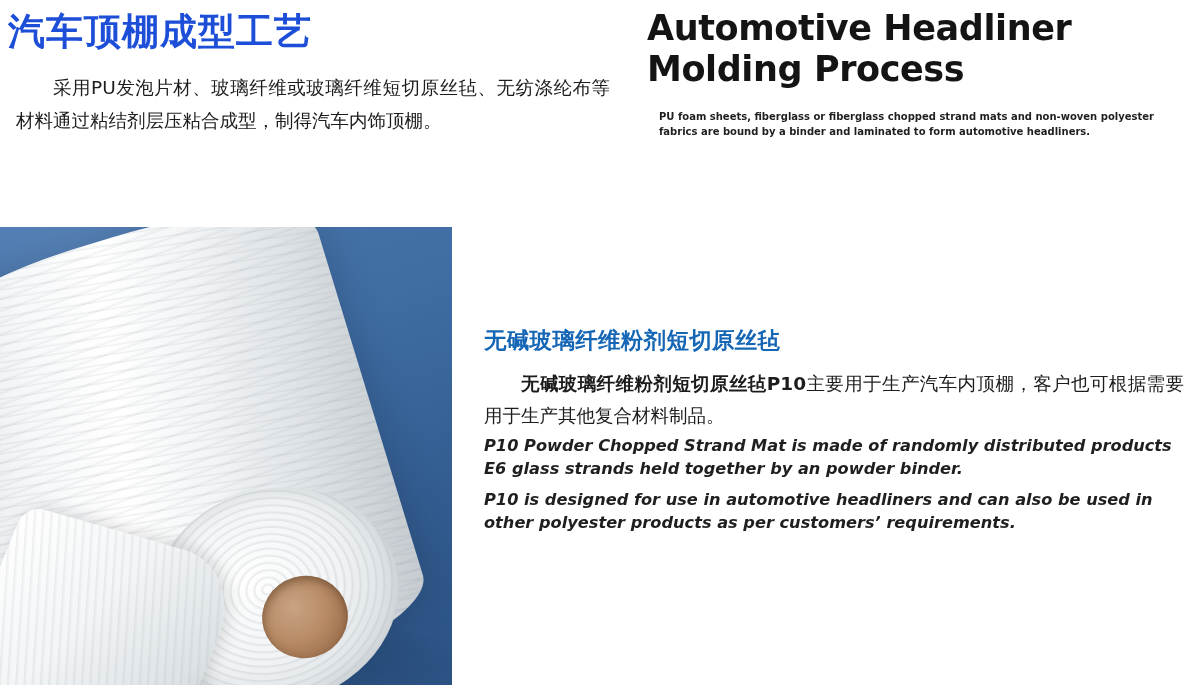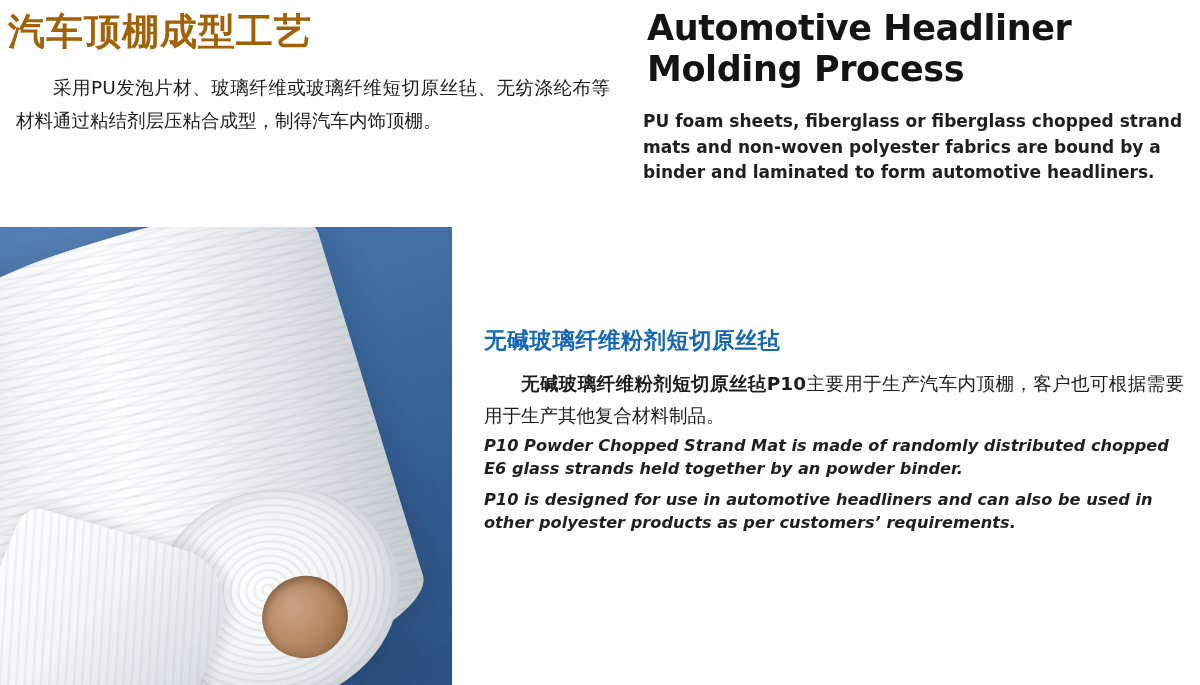--- a/index.html
+++ b/index.html
@@ -27,21 +27,21 @@
     position: absolute;
     left: 8px;
     top: 10px;
     width: 610px;
   }
   .cn-title {
     font-family: "DejaVu Sans", "Liberation Sans", sans-serif;
     font-size: 37px;
     font-weight: bold;
     letter-spacing: 1px;
-    color: #a16207;
+    color: #1d4ed8;
     line-height: 1.2;
     margin: 0 0 18px 0;
   }
   .cn-para {
     font-family: "DejaVu Sans", "Liberation Sans", sans-serif;
     font-size: 18.5px;
     line-height: 1.75;
     color: #1c1c1c;
     text-indent: 2em;
     margin: 8px;
@@ -59,25 +59,25 @@
     font-family: "DejaVu Sans", "Liberation Sans", sans-serif;
     font-size: 35px;
     font-weight: bold;
     line-height: 1.16;
     letter-spacing: -0.4px;
     color: #141414;
     margin: 0 0 20px 4px;
   }
   .en-para {
     font-family: "DejaVu Sans", "Liberation Sans", sans-serif;
-    font-size: 17px;
+    font-size: 10px;
     font-weight: bold;
     line-height: 1.5;
     color: #1f1f1f;
-    margin: 0;
+    margin: 16px;
   }
 
   
   .photo {
     position: absolute;
     left: 0;
     top: 227px;
     width: 452px;
     height: 458px;
     overflow: hidden;
@@ -278,17 +278,17 @@
     </div>
   </div>
 
   <div class="rl-block">
     <h2 class="cn-sub">无碱玻璃纤维粉剂短切原丝毡</h2>
 
 
     <p class="cn-body"><b>无碱玻璃纤维粉剂短切原丝毡P10</b><span>主要用于生产汽车内顶棚，客户也可根据需要用于生产其他复合材料制品。</span></p>
 
 
-    <p class="en-body">P10 Powder Chopped Strand Mat is made of randomly distributed chopped E6 glass strands held together by an powder binder.</p>
+    <p class="en-body">P10 Powder Chopped Strand Mat is made of randomly distributed products E6 glass strands held together by an powder binder.</p>
     <p class="en-body">P10 is designed for use in automotive headliners and can also be used in other polyester products as per customers’ requirements.</p>
   </div>
 
 </div>
 
 </body></html>

